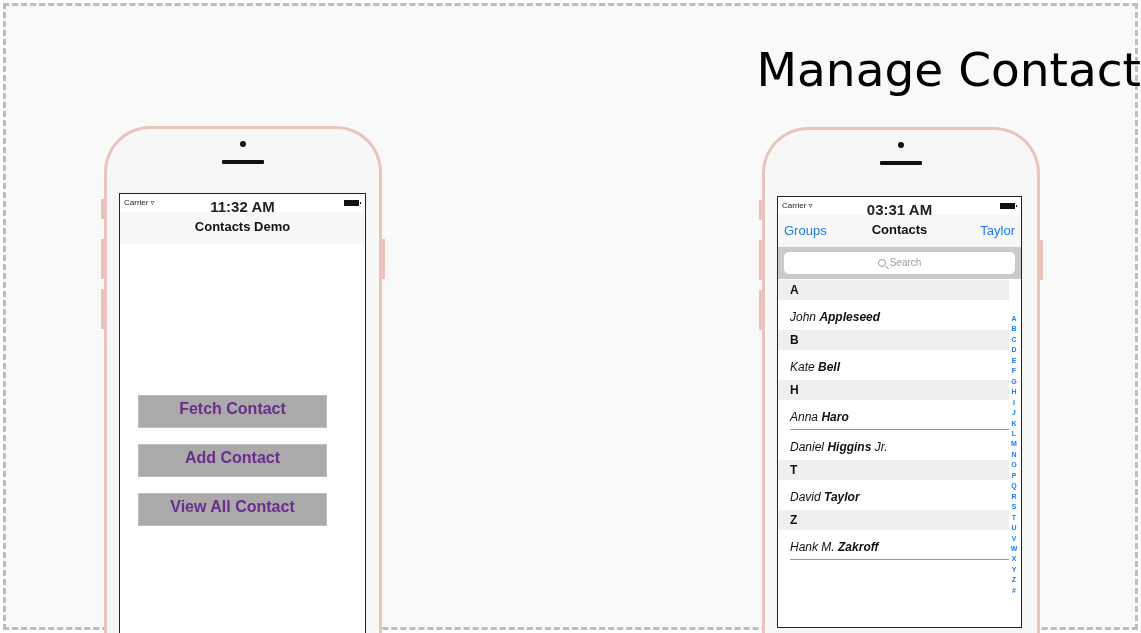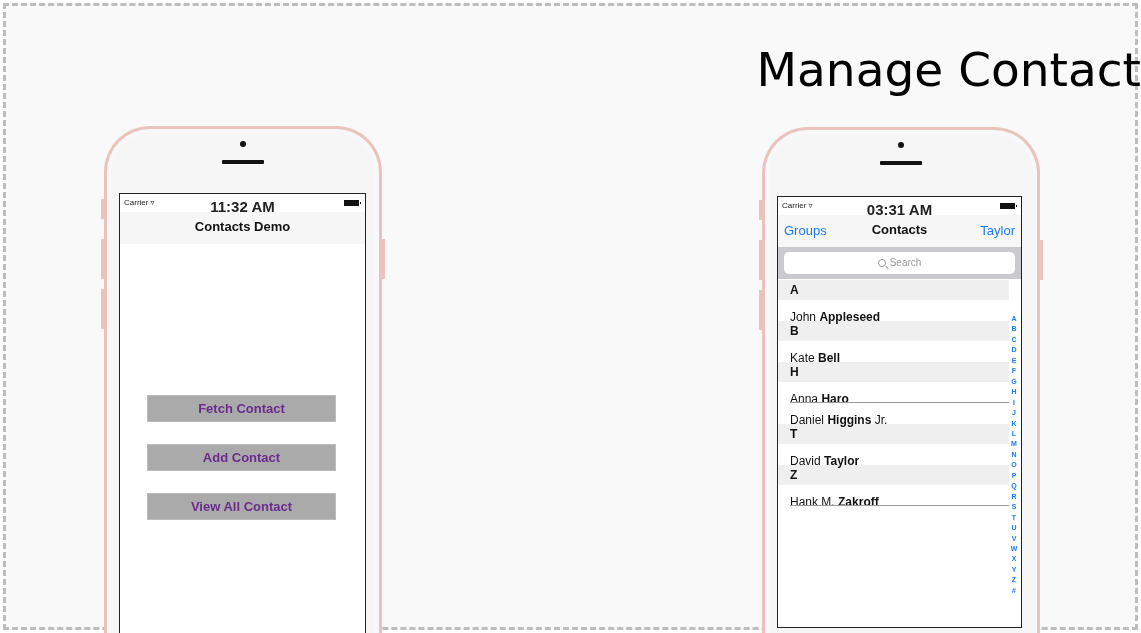--- a/index.html
+++ b/index.html
@@ -63,43 +63,43 @@
     position: absolute; left: 0; right: 0; top: 7px; text-align: center;
     font-size: 13px; font-weight: bold; color: #111;
   }
   .navbar .nav-left, .navbar .nav-right {
     position: absolute; top: 8px; font-size: 13px; color: #1a7cf5;
   }
   .navbar .nav-left { left: 6px; }
   .navbar .nav-right { right: 6px; }
 
   .btn {
-    position: absolute; left: 27px; width: 189px; height: 27px;
-    background: #aaaaaa; color: #6b2c8e; font-weight: bold; font-size: 13px;
+    position: absolute; left: 18px; width: 189px; height: 33px;
+    background: #aaaaaa; color: #6b2c8e; font-weight: bold; font-size: 16px;
     text-align: center; line-height: 25px; border: 1px solid #bcbcbc;
   }
 
   .searchbar-wrap {
     position: absolute; left: 0; right: 0; top: 50px; height: 32px; background: #c9c9ce;
   }
   .searchbar {
     position: absolute; left: 6px; right: 6px; top: 5px; height: 22px; background: #fff;
     border-radius: 5px; text-align: center; font-size: 10px; color: #9b9b9b; line-height: 22px;
   }
   .search-icon { display: inline-block; width: 8px; height: 8px; border: 1.2px solid #9b9b9b; border-radius: 50%; position: relative; margin-right: 4px; vertical-align: -1px; }
   .search-icon::after { content: ""; position: absolute; width: 4px; height: 1.2px; background: #9b9b9b; right: -4px; bottom: -2px; transform: rotate(45deg); }
 
   .list { position: absolute; left: 0; top: 83px; right: 12px; }
   .section-header {
     height: 20px; background: #efefef; font-size: 12px; font-weight: bold; color: #111;
     padding-left: 12px; line-height: 20px;
   }
   .row {
-    height: 21px; font-size: 12px; color: #111; padding-left: 12px; line-height: 34px;
-    background: #fff; position: relative;
+    height: 30px; font-size: 12px; color: #111; padding-left: 12px; line-height: 34px;
+    background: #fff; position: relative; font-style: italic;
   }
   .row b { font-weight: bold; }
   .row.sep::after {
     content: ""; position: absolute; left: 12px; right: 0; bottom: 0; height: 1px; background: #9a9a9a;
   }
 
   .index {
     position: absolute; right: 1px; top: 117px; width: 12px; text-align: center;
     font-size: 7px; font-weight: bold; color: #1a7cf5; line-height: 10.45px;
   }

